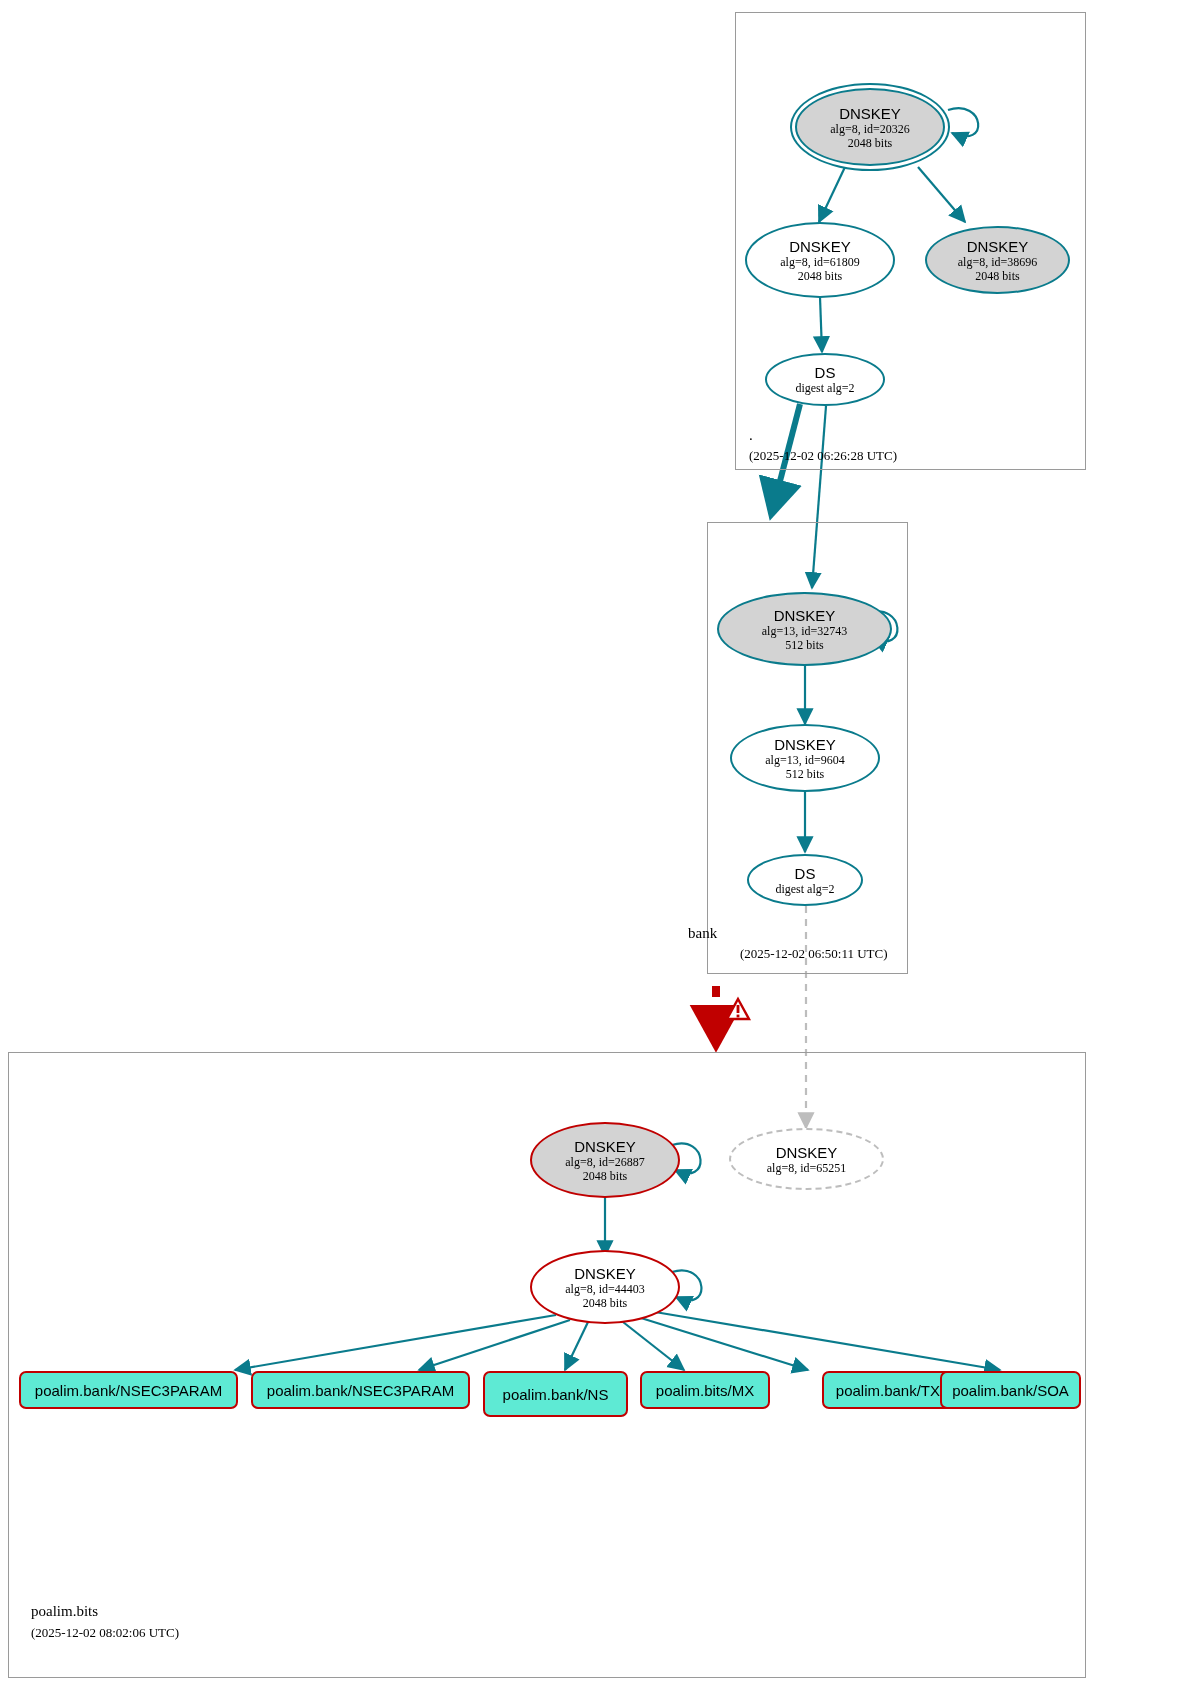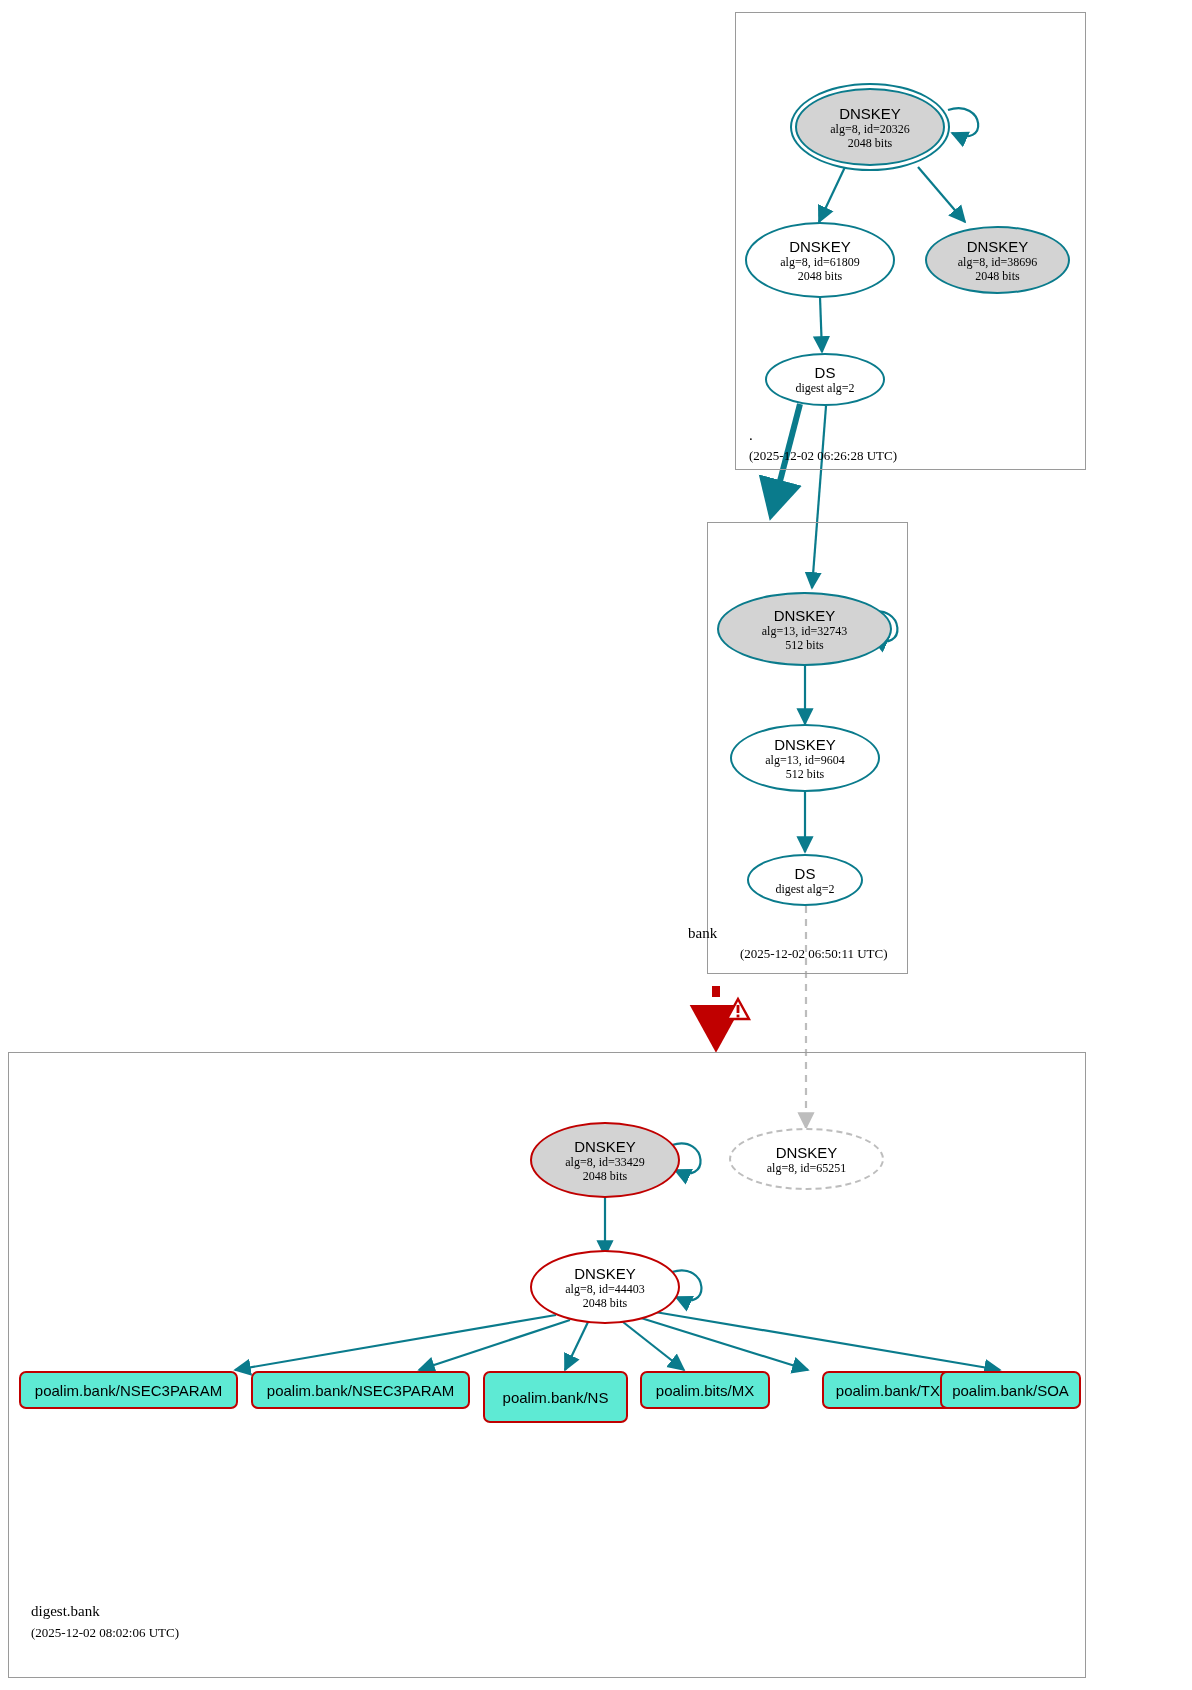--- a/index.html
+++ b/index.html
@@ -142,38 +142,38 @@
   <span class="t2">alg=13, id=9604</span>
   <span class="t3">512 bits</span>
 </div>
 
 <div class="node n-teal" style="left:747px;top:854px;width:116px;height:52px;">
   <span class="t1">DS</span>
   <span class="t2">digest alg=2</span>
 </div>
 
 <div class="zone-box" style="left:8px;top:1052px;width:1078px;height:626px;"></div>
-<div class="zone-label" style="left:31px;top:1603px;">digest.bank</div>
+<div class="zone-label" style="left:31px;top:1603px;">poalim.bits</div>
 <div class="zone-time" style="left:31px;top:1625px;">(2025-12-02 08:02:06 UTC)</div>
 
 <div class="node n-red-fill" style="left:530px;top:1122px;width:150px;height:76px;">
   <span class="t1">DNSKEY</span>
-  <span class="t2">alg=8, id=33429</span>
+  <span class="t2">alg=8, id=26887</span>
   <span class="t3">2048 bits</span>
 </div>
 
 <div class="node n-dash" style="left:729px;top:1128px;width:155px;height:62px;">
   <span class="t1">DNSKEY</span>
   <span class="t2">alg=8, id=65251</span>
 </div>
 
 <div class="node n-red" style="left:530px;top:1250px;width:150px;height:74px;">
   <span class="t1">DNSKEY</span>
   <span class="t2">alg=8, id=44403</span>
   <span class="t3">2048 bits</span>
 </div>
 
 <div class="rrset" style="left:19px;top:1371px;width:219px;height:38px;">poalim.bank/NSEC3PARAM</div>
 <div class="rrset" style="left:251px;top:1371px;width:219px;height:38px;">poalim.bank/NSEC3PARAM</div>
-<div class="rrset" style="left:483px;top:1371px;width:145px;height:52px;">poalim.bank/NS</div>
+<div class="rrset" style="left:483px;top:1371px;width:145px;height:46px;">poalim.bank/NS</div>
 <div class="rrset" style="left:640px;top:1371px;width:130px;height:38px;">poalim.bits/MX</div>
 <div class="rrset" style="left:822px;top:1371px;width:141px;height:38px;">poalim.bank/TXT</div>
 <div class="rrset" style="left:940px;top:1371px;width:141px;height:38px;">poalim.bank/SOA</div>
 
 </body></html>

